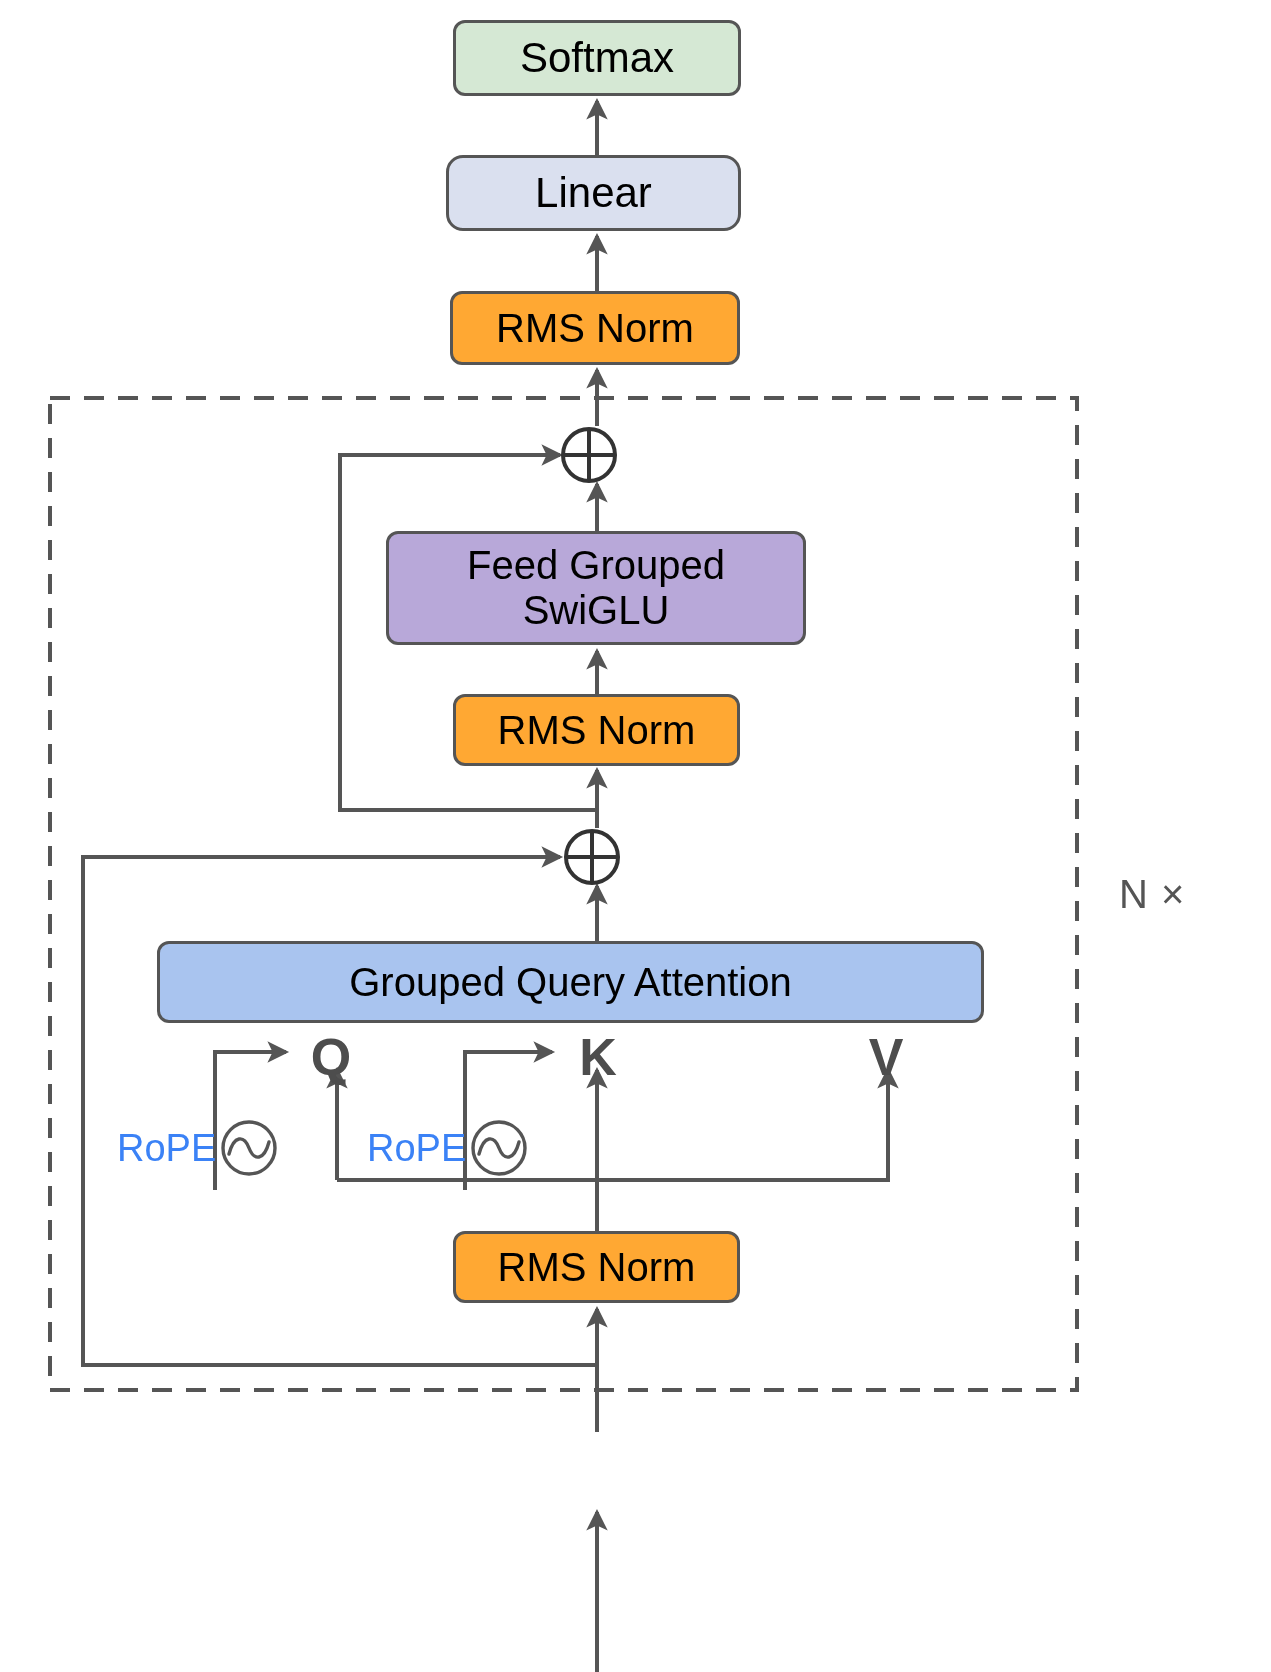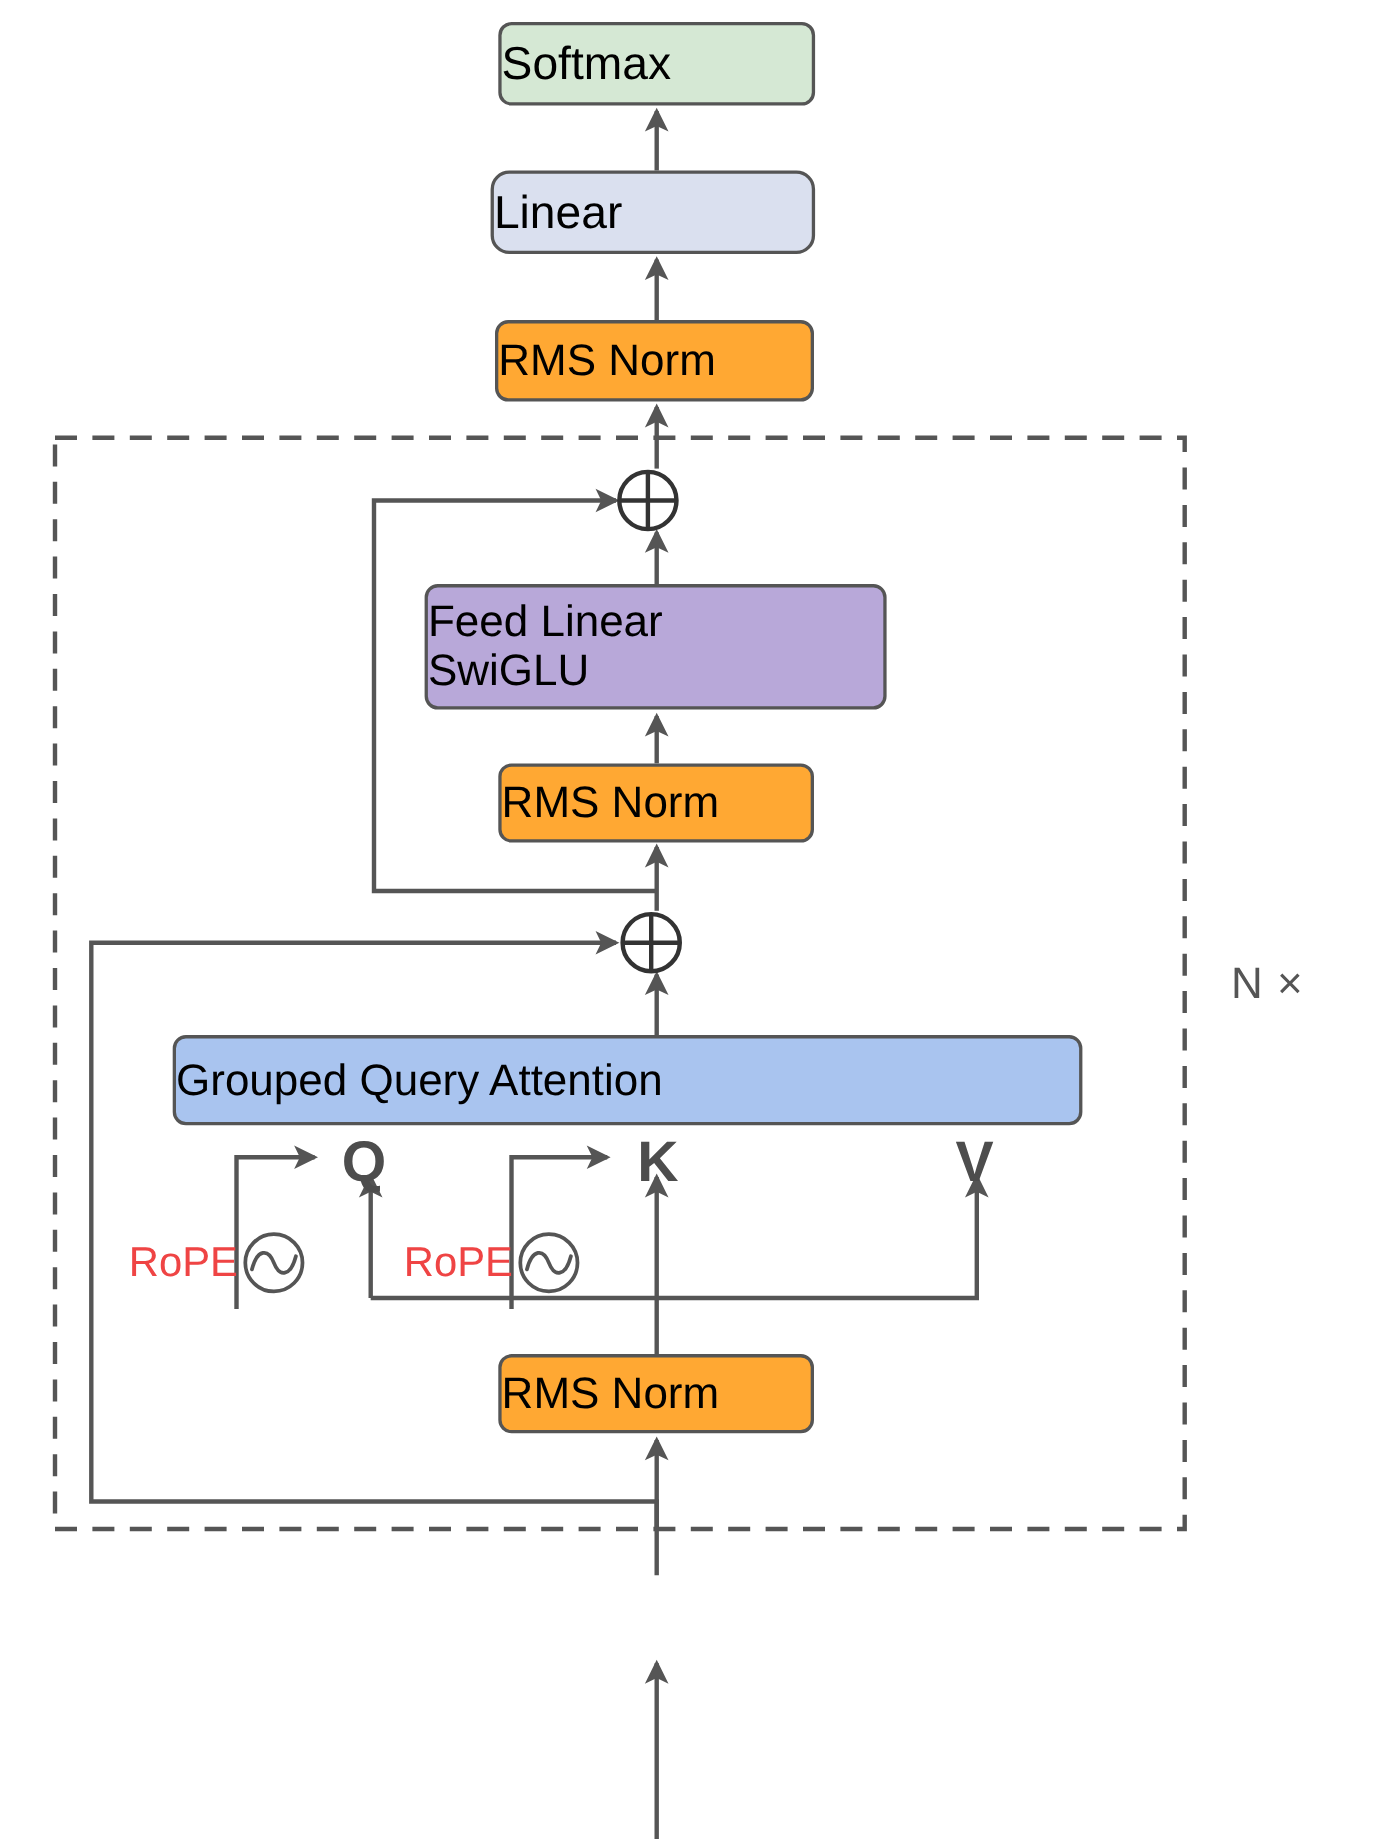--- a/index.html
+++ b/index.html
@@ -24,21 +24,21 @@
     height: 1672px;
   }
   .node {
     position: absolute;
     box-sizing: border-box;
     border: 3px solid #555555;
     border-radius: 12px;
     display: flex;
     align-items: center;
     justify-content: center;
-    text-align: left;
+    text-align: center;
     color: #000000;
     line-height: 1.12;
     z-index: 5;
   }
   .node-label {
     display: block;
     width: 100%;
     white-space: pre-line;
   }
   .lbl {
@@ -53,21 +53,21 @@
     font-size: 52px;
     font-weight: bold;
     color: #4d4d4d;
   }
   .rope-group {
     position: absolute;
     z-index: 6;
     display: flex;
     align-items: center;
     gap: 4px;
-    color: #ef4444;
+    color: #3b82f6;
     font-size: 38px;
   }
   .nx {
     position: absolute;
     z-index: 6;
     color: #555555;
     font-size: 40px;
     letter-spacing: 1px;
   }
 </style>
@@ -138,21 +138,21 @@
 
   <div class="node" style="left:446px; top:155px; width:295px; height:76px; background:#dae0ef; font-size:42px;border-radius:17px;">
     <span class="node-label">Linear</span>
   </div>
 
   <div class="node" style="left:450px; top:291px; width:290px; height:74px; background:#ffa833; font-size:40px;">
     <span class="node-label">RMS Norm</span>
   </div>
 
   <div class="node" style="left:386px; top:531px; width:420px; height:114px; background:#b8a8d9; font-size:40px;">
-    <span class="node-label">Feed Linear
+    <span class="node-label">Feed Grouped
 SwiGLU</span>
   </div>
 
   <div class="node" style="left:453px; top:694px; width:287px; height:72px; background:#ffa833; font-size:40px;">
     <span class="node-label">RMS Norm</span>
   </div>
 
   <div class="node" style="left:157px; top:941px; width:827px; height:82px; background:#a9c4ef; font-size:40px;">
     <span class="node-label">Grouped Query Attention</span>
   </div>

